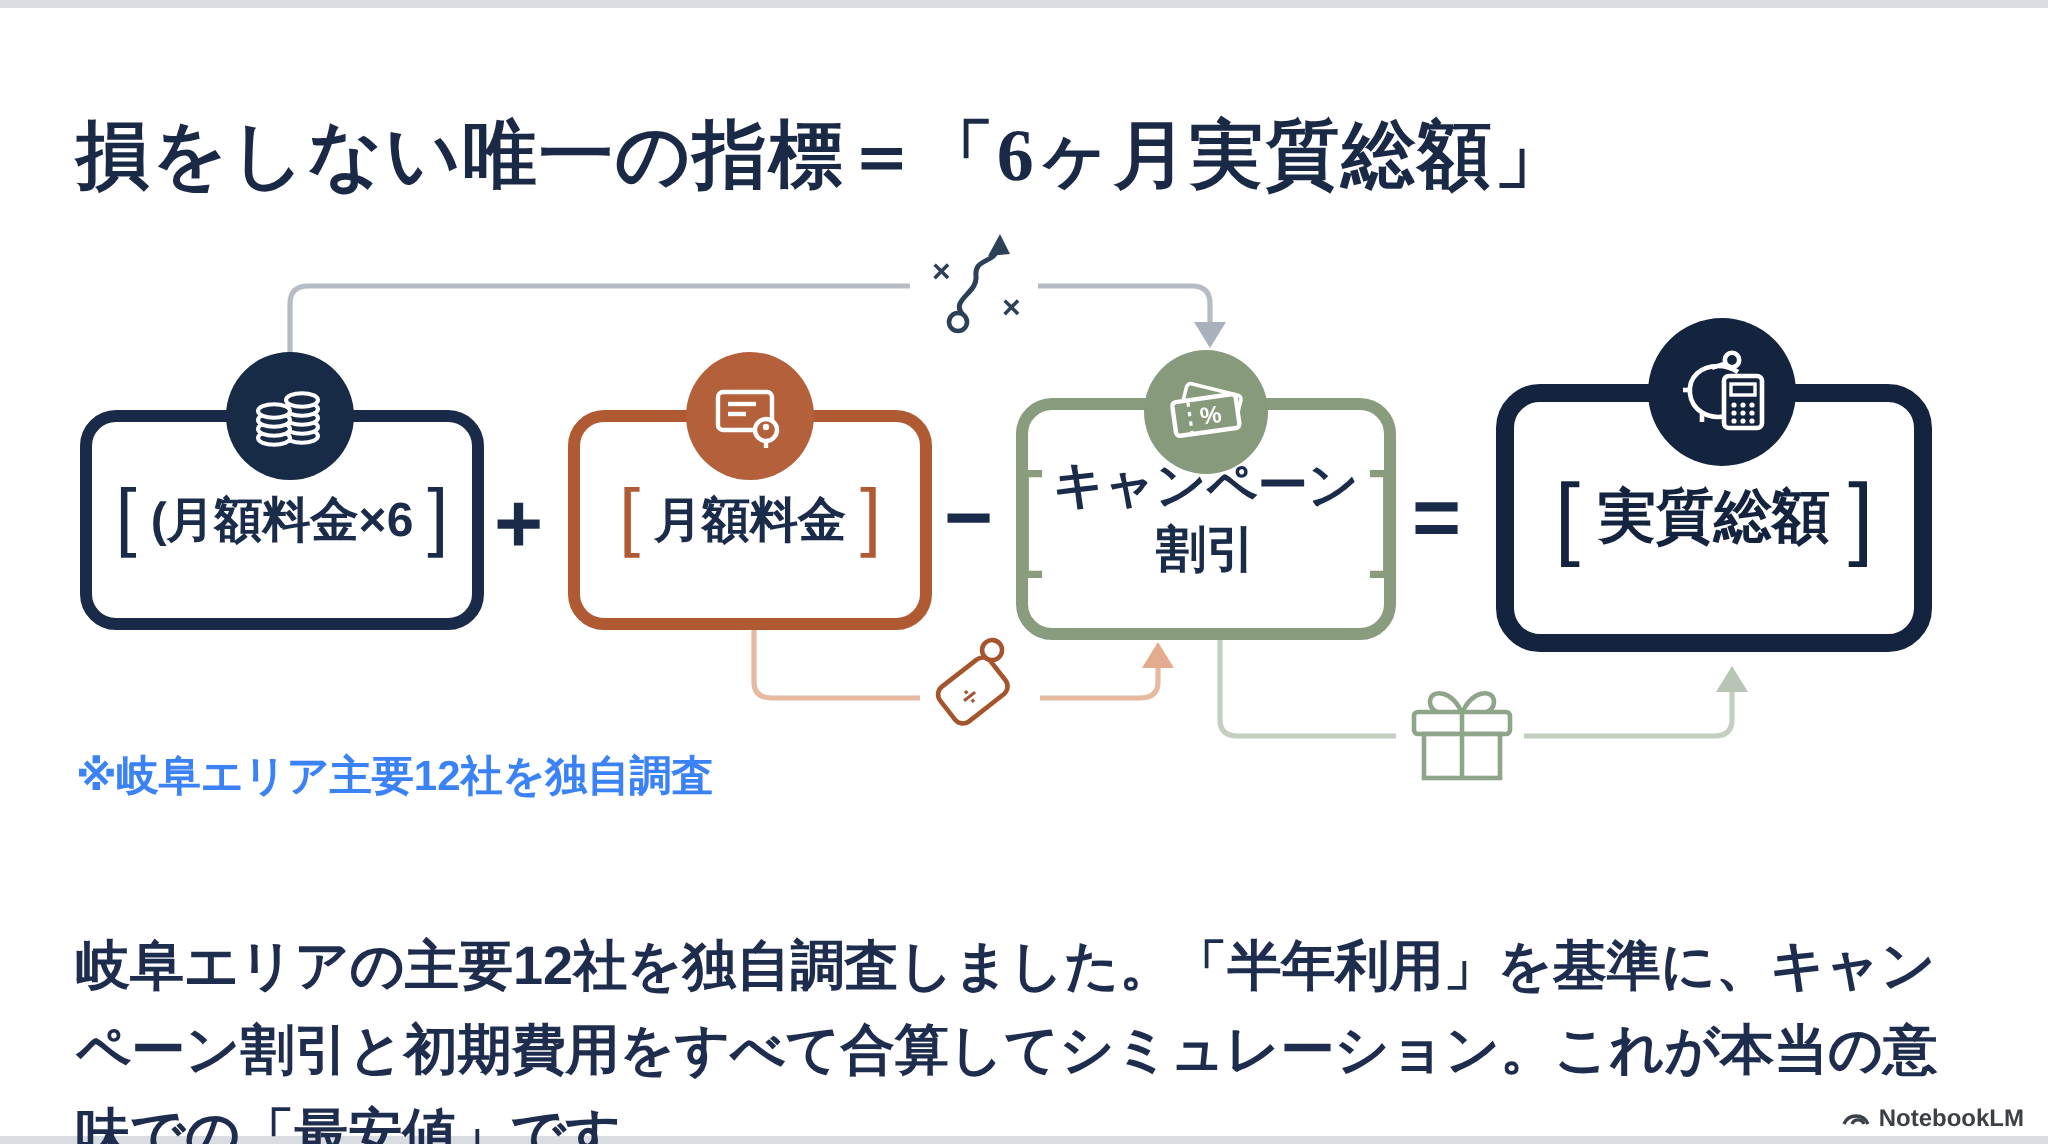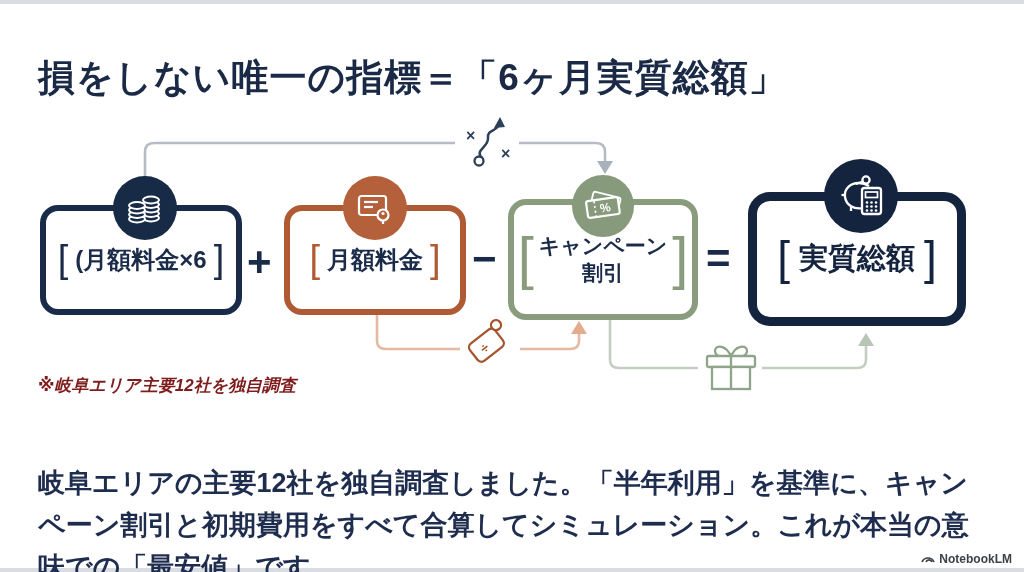--- a/index.html
+++ b/index.html
@@ -5,41 +5,41 @@
   html,body{margin:0;padding:0;}
   body{
     width:1024px;height:572px;position:relative;overflow:hidden;
     background:#ffffff;font-family:"Liberation Sans","DejaVu Sans",sans-serif;
   }
   .edge-band{position:absolute;left:0;right:0;height:4px;background:#2e3c55;opacity:.18;}
   .edge-top{top:0;} .edge-bottom{bottom:0;}
 
   .title{
     position:absolute;left:38px;top:28px;font-size:37px;font-weight:900;
-    color:#1a2945;letter-spacing:1px;white-space:nowrap;
+    color:#1a2945;letter-spacing:1px;white-space:nowrap;font-family:Liberation Serif, serif;
   }
 
   svg.connectors{position:absolute;left:0;top:0;z-index:1;}
 
   .fbox{
     position:absolute;background:#ffffff;border-radius:18px;z-index:2;
     display:flex;align-items:center;justify-content:center;box-sizing:border-box;
   }
   #box-monthly{left:40px;top:205px;width:202px;height:110px;border:6px solid #1a2b4a;}
   #box-initial{left:284px;top:205px;width:182px;height:110px;border:6px solid #b05a33;}
   #box-campaign{left:508px;top:199px;width:190px;height:121px;border:6px solid #8a9c7e;}
   #box-total{left:748px;top:192px;width:218px;height:134px;border:9px solid #14243f;border-radius:22px;}
 
   .box-label{font-weight:800;color:#1b2b4a;font-size:24px;white-space:nowrap;text-align:right;}
   .bracket{font-weight:500;font-size:38px;line-height:0;position:relative;top:-1px;margin:0 7px;}
   #box-monthly .bracket{color:#1a2b4a;}
   #box-initial .bracket{color:#b05a33;}
   .bracket-tall{font-weight:400;font-size:58px;color:#8a9c7e;line-height:0;position:relative;top:-2px;margin:0 5px;}
   .two-line{display:flex;flex-direction:column;align-items:center;line-height:1.25;}
-  .two-line span{font-weight:800;color:#1b2b4a;font-size:21px;white-space:nowrap;}
+  .two-line span{font-weight:800;color:#1b2b4a;font-size:25px;white-space:nowrap;}
   #box-total .box-label{font-size:29px;font-weight:700;color:#14243f;}
   #box-total .bracket{font-size:46px;color:#14243f;margin:0 9px;}
 
   .icon-circle{
     position:absolute;border-radius:50%;z-index:3;
     display:flex;align-items:center;justify-content:center;
   }
   #circle-coins{left:113px;top:176px;width:64px;height:64px;background:#172a46;}
   #circle-cert{left:343px;top:176px;width:64px;height:64px;background:#b4603a;}
   #circle-ticket{left:572px;top:175px;width:62px;height:62px;background:#879a7b;}
@@ -47,22 +47,22 @@
 
   .op{
     position:absolute;z-index:2;font-weight:900;color:#1a2b4a;
     font-size:42px;line-height:1;
   }
   #op-plus{left:247px;top:241px;}
   #op-minus{left:472px;top:238px;}
   #op-equals{left:706px;top:238px;}
 
   .note{
-    position:absolute;left:38px;top:374px;font-size:17px;font-weight:600;
-    color:#7f1d1d;z-index:2;font-style:italic;
+    position:absolute;left:38px;top:374px;font-size:21px;font-weight:600;
+    color:#3b82f6;z-index:2;
   }
   .body-text{
     position:absolute;left:38px;top:436px;width:954px;z-index:2;
     font-size:27px;font-weight:700;line-height:1.55;color:#1e2c4e;
   }
   .footer-brand{
     position:absolute;right:12px;bottom:6px;z-index:2;
     display:flex;gap:4px;
     color:#3c4148;font-size:12px;font-weight:600;
   }

